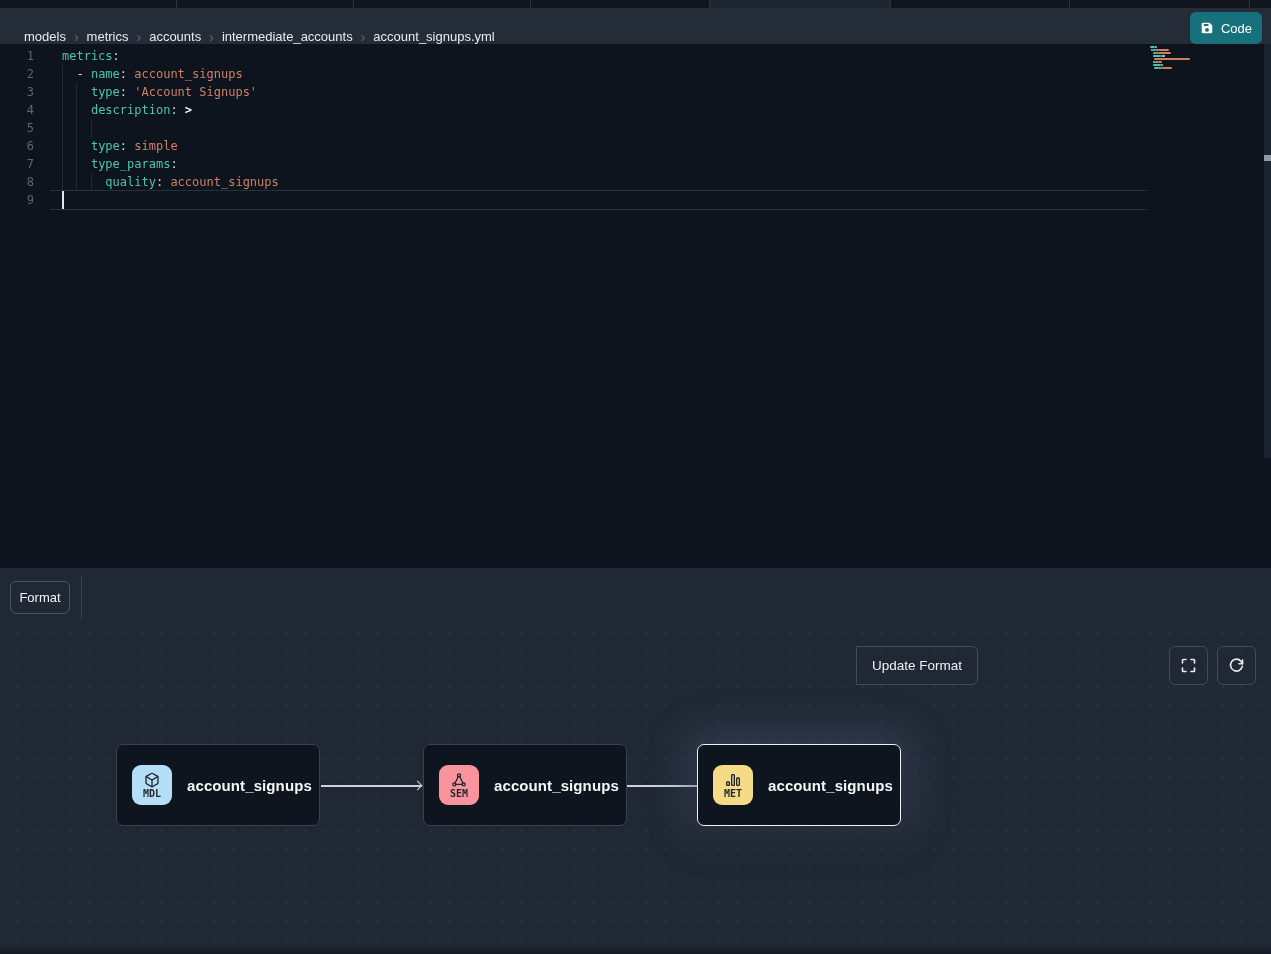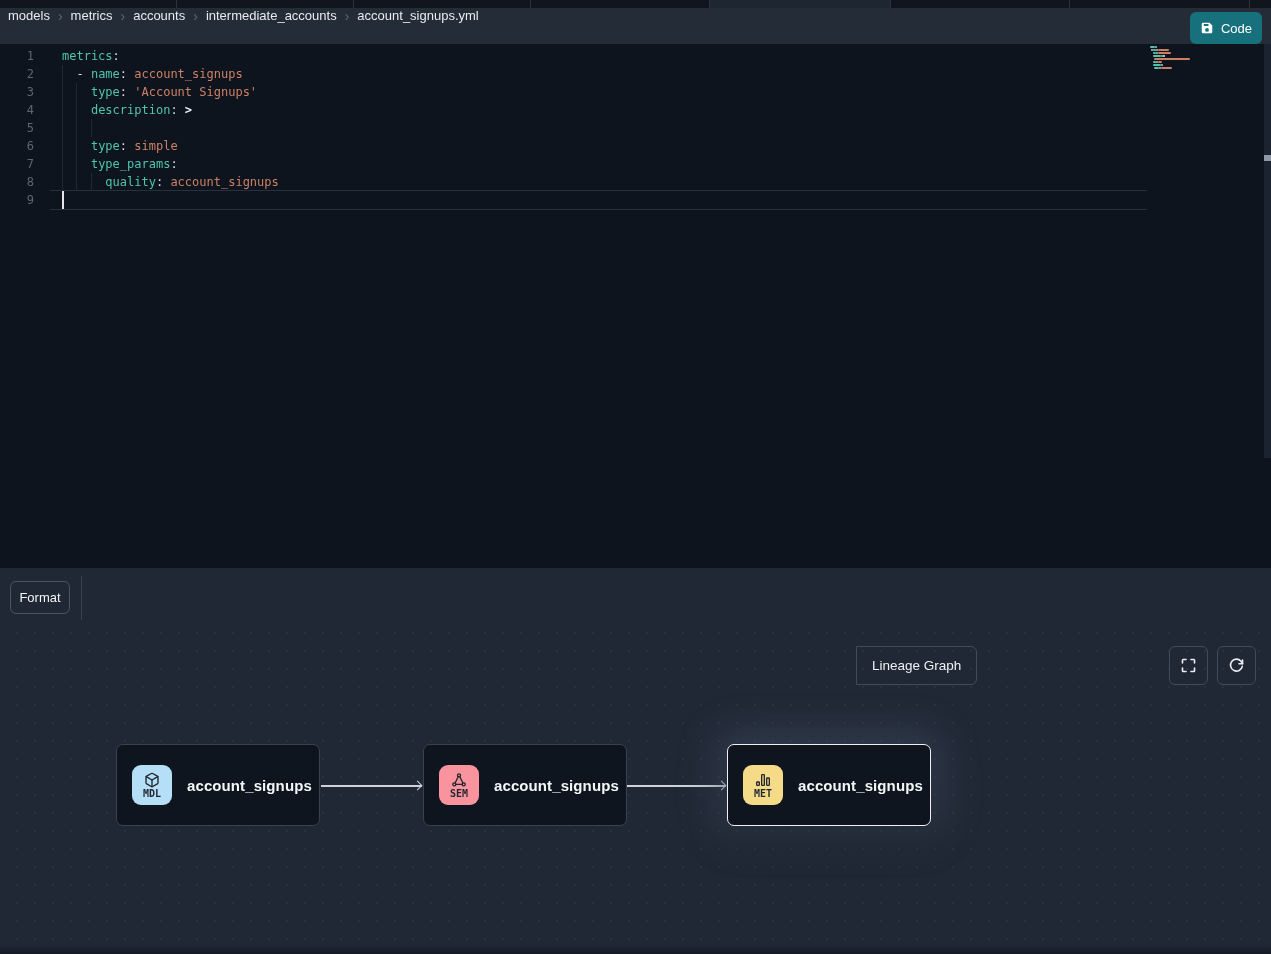--- a/index.html
+++ b/index.html
@@ -6,21 +6,21 @@
   body{width:1271px;height:954px;overflow:hidden;font-family:"Liberation Sans",sans-serif;}
   .app{position:relative;width:1271px;height:954px;background:#0d141e;}
 
   
   .tabstrip{position:absolute;top:0;left:0;width:1271px;height:8px;background:#10151e;display:flex;}
   .tabstrip .seg{height:8px;border-right:1px solid #2a3240;box-sizing:border-box;background:#10151e;}
   .tabstrip .seg.active{background:#1e2631;}
   .tabstrip .seg:last-child{border-right:none;}
 
   
-  .topbar{position:absolute;top:8px;left:0;width:1271px;height:36px;background:#242c38;display:flex;align-items:flex-start;padding-left:8px;box-sizing:border-box;}
+  .topbar{position:absolute;top:8px;left:0;width:1271px;height:36px;background:#242c38;display:flex;align-items:flex-end;padding-left:24px;box-sizing:border-box;}
   .crumb{font-size:13px;color:#e8ebef;}
   .crumb-sep{color:#5d6775;margin:0 8px;font-size:14px;line-height:1;}
   .save-btn{position:absolute;top:12px;right:9px;width:72px;height:32px;background:#17717d;border:none;border-radius:6px;display:flex;align-items:center;justify-content:center;gap:7px;color:#ffffff;font-size:13px;font-family:"Liberation Sans",sans-serif;cursor:pointer;}
 
   
   .editor{position:absolute;top:44px;left:0;width:1271px;height:524px;background:#0d141e;font-family:"DejaVu Sans Mono",monospace;font-size:12px;}
   .code{position:absolute;top:3px;left:0;right:0;}
   .code-line{height:18px;line-height:18px;white-space:pre;position:relative;padding-left:62px;box-sizing:border-box;color:#d8dce2;}
   .ln{position:absolute;left:0;top:0;width:34px;text-align:right;color:#5c6674;}
   .tk-key{color:#4fc4ac;}
@@ -173,21 +173,21 @@
       <div class="sb-thumb"></div>
     </div>
   </div>
 
   <div class="panel">
     <button class="format-btn">Format</button>
     <div class="header-divider"></div>
 
     <div class="canvas" id="canvas">
       <div class="selector">
-        <button class="update-btn">Lineage Graph</button>
+        <button class="update-btn">Update Format</button>
       </div>
       <button class="icon-btn fs">
         <span style="display:flex;">
           <svg width="17" height="17" viewBox="0 0 24 24" fill="none" stroke="#e8ecf0" stroke-width="2.3" stroke-linecap="round" stroke-linejoin="round">
               <path d="M8.5 3.5H4.5a1 1 0 0 0-1 1v4"></path>
               <path d="M15.5 3.5h4a1 1 0 0 1 1 1v4"></path>
               <path d="M8.5 20.5h-4a1 1 0 0 1-1-1v-4"></path>
               <path d="M15.5 20.5h4a1 1 0 0 0 1-1v-4"></path>
             </svg>
         </span>
@@ -225,21 +225,21 @@
                   <circle cx="19" cy="18.5" r="2.3"></circle>
                   <line x1="10.8" y1="7" x2="6.2" y2="16.5"></line>
                   <line x1="13.2" y1="7" x2="17.8" y2="16.5"></line>
                   <line x1="7.3" y1="18.5" x2="16.7" y2="18.5"></line>
                 </svg>
               </span>
               <span class="badge-label">SEM</span>
             </div>
             <span class="node-label">account_signups</span>
           </div>
-          <div class="node selected" style="left: 727px; width: 204px; text-align: center;">
+          <div class="node selected" style="left: 697px; width: 204px; text-align: center;">
             <div class="badge" style="background: rgb(245, 219, 136);">
               <span style="display: flex;">
                 <svg width="16" height="16" viewBox="0 0 24 24" fill="none" stroke="#20262f" stroke-width="2" stroke-linecap="round">
                   <rect x="2.5" y="15" width="4" height="5" rx="1"></rect>
                   <rect x="10" y="4" width="4" height="16" rx="1"></rect>
                   <rect x="17.5" y="9" width="4" height="11" rx="1"></rect>
                 </svg>
               </span>
               <span class="badge-label">MET</span>
             </div>

